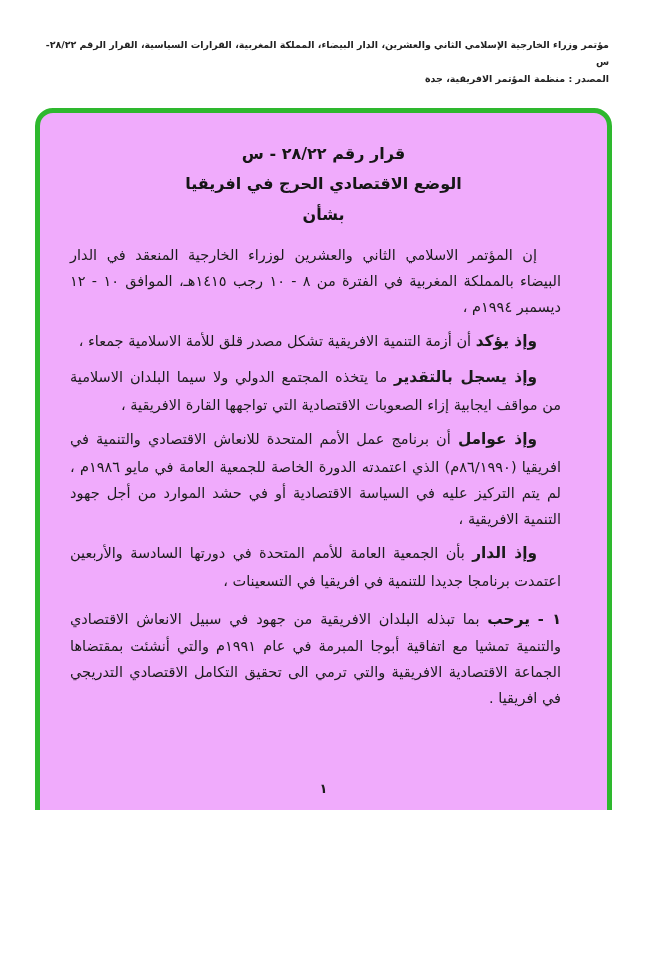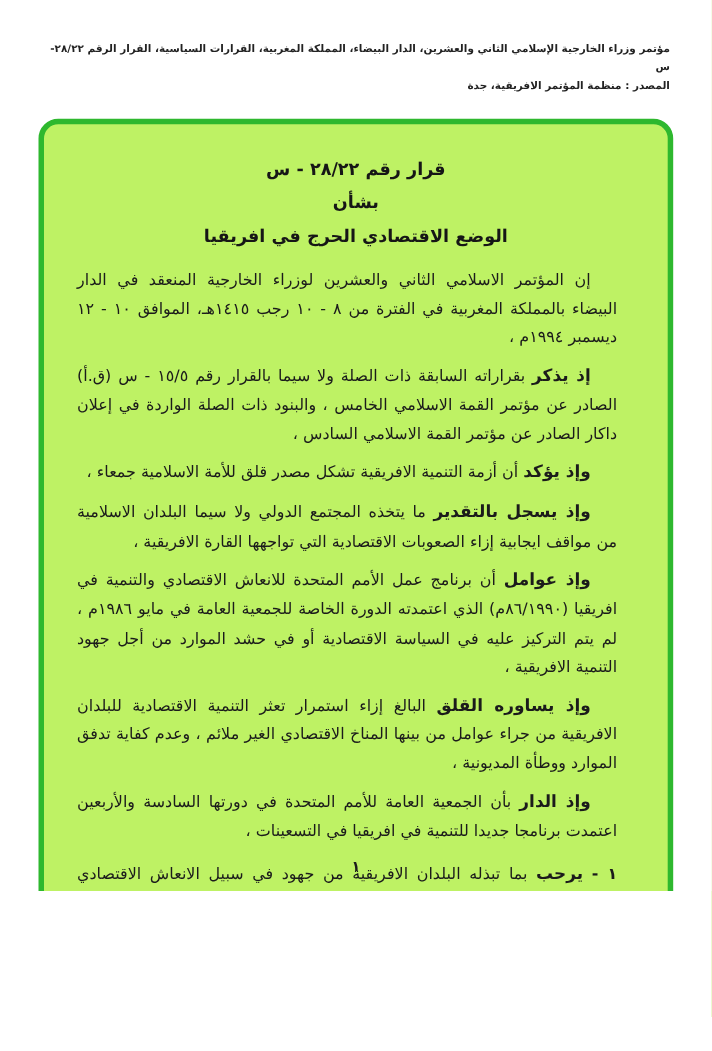--- a/index.html
+++ b/index.html
@@ -28,21 +28,21 @@
   }
   .doc-frame {
     position: absolute;
     top: 108px; left: 35px;
     width: 577px; height: 803px;
     border: 5px solid #2eb82e;
     border-radius: 18px;
     padding: 26px 30px 18px 30px;
     direction: rtl;
     overflow: hidden;
-    background: #bef264;
+    background: #f0abfc;
   }
   .doc-title {
     text-align: center;
     font-weight: bold;
     font-size: 16px;
     line-height: 1.9;
     margin-bottom: 12px;
     color: #161616;
   }
   .para {
@@ -79,53 +79,45 @@
 
   <div class="src-header">
     <div>مؤتمر وزراء الخارجية الإسلامي الثاني والعشرين، الدار البيضاء، المملكة المغربية، القرارات السياسية، القرار الرقم ٢٨/٢٢-س</div>
     <div>المصدر : منظمة المؤتمر الافريقية، جدة</div>
   </div>
 
   <div class="doc-frame">
 
     <div class="doc-title">
       <div>قرار رقم ٢٨/٢٢ - س</div>
+      <div>الوضع الاقتصادي الحرج في افريقيا</div>
       <div>بشأن</div>
-      <div>الوضع الاقتصادي الحرج في افريقيا</div>
     </div>
 
     <p class="para">
       
       <span>إن المؤتمر الاسلامي الثاني والعشرين لوزراء الخارجية المنعقد في الدار البيضاء بالمملكة المغربية في الفترة من ٨ - ١٠ رجب ١٤١٥هـ، الموافق ١٠ - ١٢ ديسمبر ١٩٩٤م ،</span>
     </p>
 
-    <p class="para">
-      <span class="lead">إذ يذكر</span>
-      <span>بقراراته السابقة ذات الصلة ولا سيما بالقرار رقم ١٥/٥ - س (ق.أ) الصادر عن مؤتمر القمة الاسلامي الخامس ، والبنود ذات الصلة الواردة في إعلان داكار الصادر عن مؤتمر القمة الاسلامي السادس ،</span>
-    </p>
 
     <p class="para">
       <span class="lead">وإذ يؤكد</span>
       <span>أن أزمة التنمية الافريقية تشكل مصدر قلق للأمة الاسلامية جمعاء ،</span>
     </p>
 
     <p class="para">
       <span class="lead">وإذ يسجل بالتقدير</span>
       <span>ما يتخذه المجتمع الدولي ولا سيما البلدان الاسلامية من مواقف ايجابية إزاء الصعوبات الاقتصادية التي تواجهها القارة الافريقية ،</span>
     </p>
 
     <p class="para">
       <span class="lead">وإذ عوامل</span>
       <span>أن برنامج عمل الأمم المتحدة للانعاش الاقتصادي والتنمية في افريقيا (٨٦/١٩٩٠م) الذي اعتمدته الدورة الخاصة للجمعية العامة في مايو ١٩٨٦م ، لم يتم التركيز عليه في السياسة الاقتصادية أو في حشد الموارد من أجل جهود التنمية الافريقية ،</span>
     </p>
 
-    <p class="para">
-      <span class="lead">وإذ يساوره القلق</span>
-      <span>البالغ إزاء استمرار تعثر التنمية الاقتصادية للبلدان الافريقية من جراء عوامل من بينها المناخ الاقتصادي الغير ملائم ، وعدم كفاية تدفق الموارد ووطأة المديونية ،</span>
-    </p>
 
     <p class="para">
       <span class="lead">وإذ الدار</span>
       <span>بأن الجمعية العامة للأمم المتحدة في دورتها السادسة والأربعين اعتمدت برنامجا جديدا للتنمية في افريقيا في التسعينات ،</span>
     </p>
 
 
     <p class="para item">
       <span class="item-number">١ -</span>
       <span class="lead">يرحب</span>

